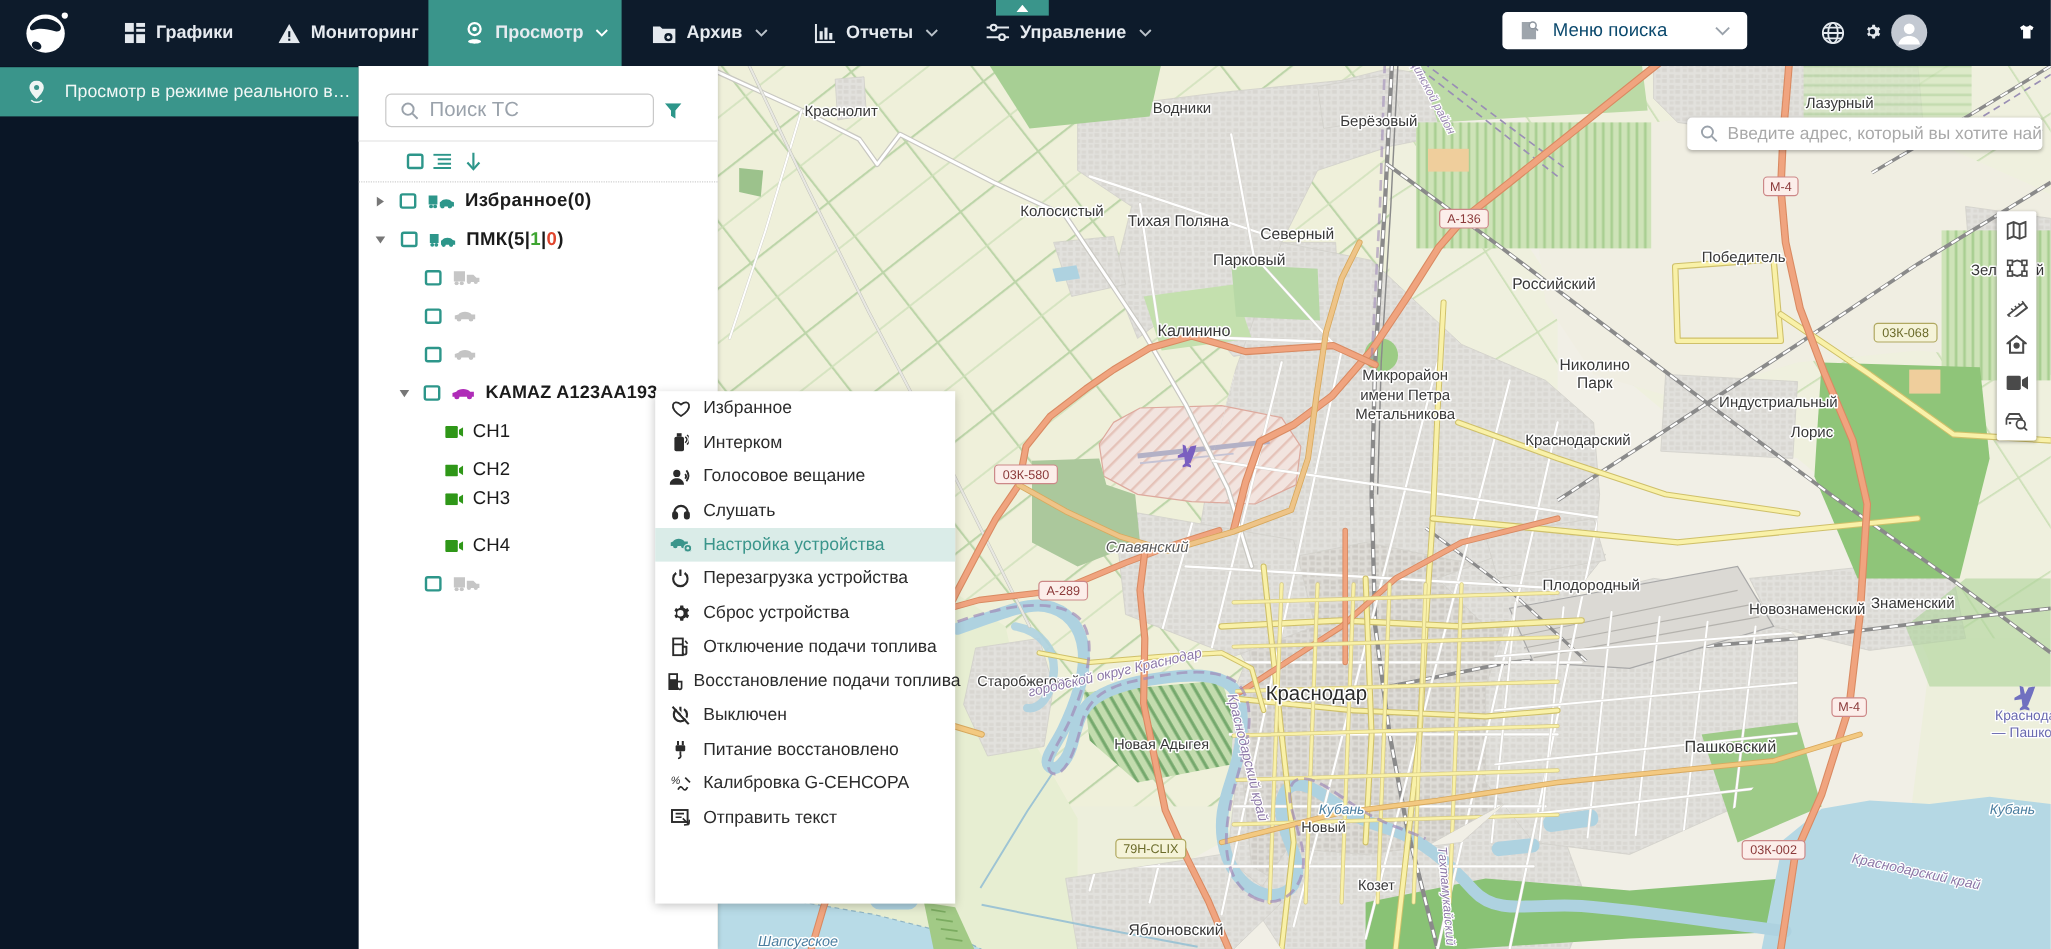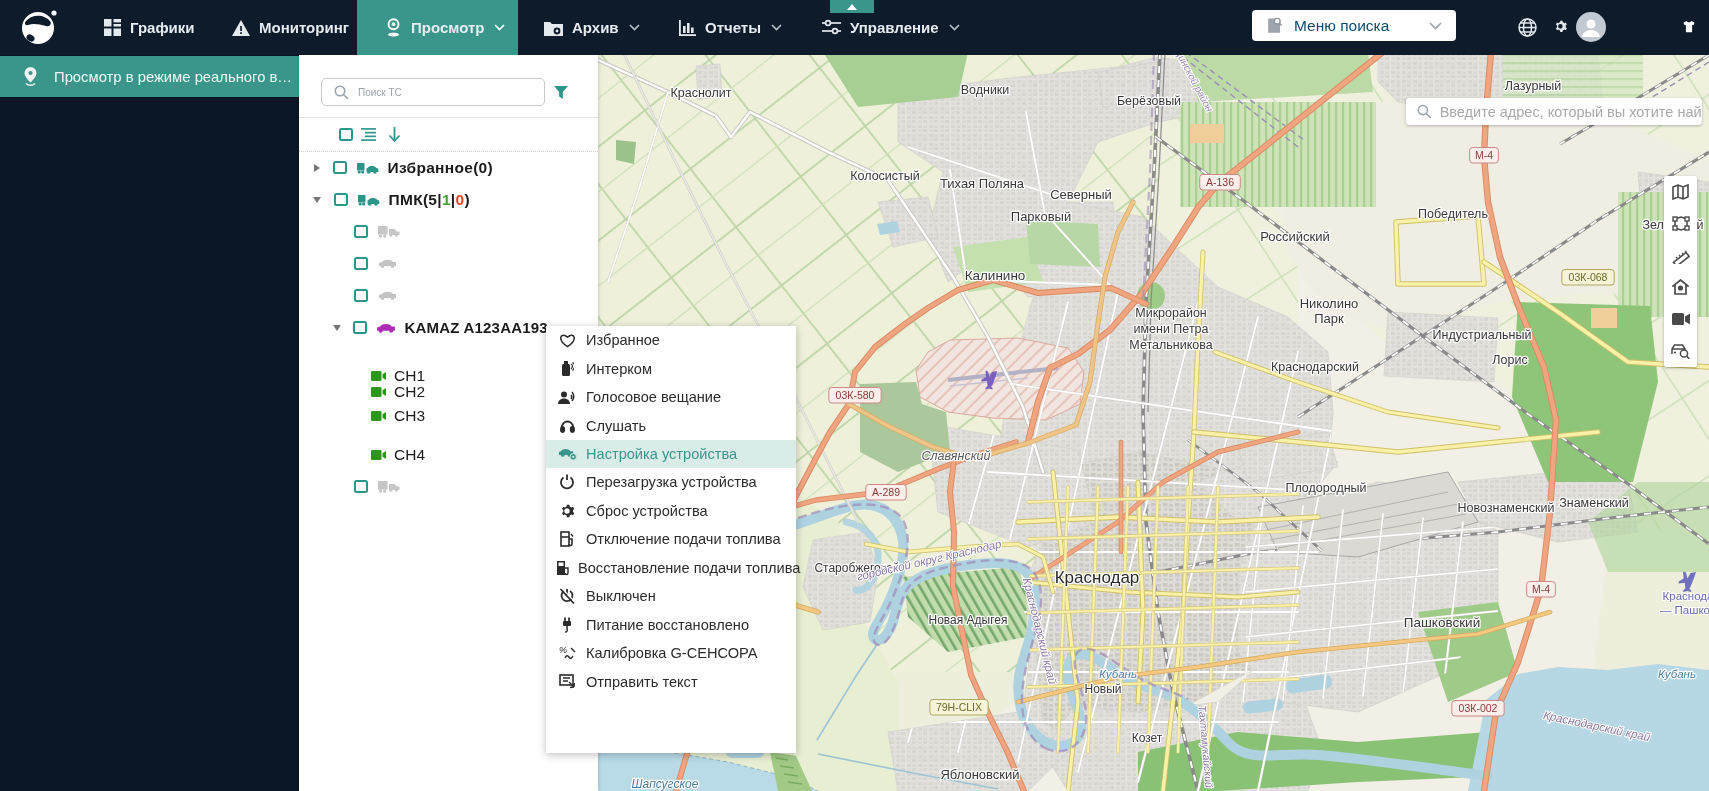--- a/index.html
+++ b/index.html
@@ -1,28 +1,28 @@
 <!DOCTYPE html>
 <html><head><meta charset="utf-8">
 <style>
 * { margin:0; padding:0; box-sizing:border-box; }
 html,body { width:1709px; height:791px; overflow:hidden; font-family:"Liberation Sans", sans-serif; }
 #topbar { position:absolute; left:0; top:0; width:1709px; height:55px; background:#0d1b2b; z-index:30; }
 .logo { position:absolute; left:21px; top:9px; width:36px; height:36px; }
-.navitem { position:absolute; top:0; height:55px; display:flex; align-items:center; color:#e6ebf0; font-size:15px; font-weight:700; }
+.navitem { position:absolute; top:0; height:55px; display:flex; align-items:center; color:#e6ebf0; font-size:15px; font-weight:700;justify-content:center; }
 .navitem svg { margin-right:9px; }
 .chev { margin-left:10px; }
 .navactive { background:#3a958b; }
 #navtab { position:absolute; left:830px; top:0; width:44px; height:13px; background:#3a958b; display:flex; align-items:center; justify-content:center; }
 #menusearch { position:absolute; left:1252px; top:10px; width:204px; height:31px; background:#fff; border-radius:4px; display:flex; align-items:center; color:#0c4a6e; font-size:15.5px; }
 #sidebar { position:absolute; left:0; top:55px; width:299px; height:736px; background:#0a1626; z-index:20; }
 #sidehead { position:absolute; left:0; top:1px; width:299px; height:41px; background:#3a958b; color:#f2f7f6; font-size:14.8px; display:flex; align-items:center; white-space:nowrap; overflow:hidden; }
 #treepanel { position:absolute; left:299px; top:55px; width:299px; height:736px; background:#fff; z-index:20; box-shadow:1px 0 3px rgba(0,0,0,.15); }
 #searchrow { position:absolute; left:0; top:0; width:299px; height:63px; background:#fff; border-bottom:1px solid #e4e4e4; }
-#tsearch { position:absolute; left:22px; top:23px; width:224px; height:28px; border:1px solid #c9c9c9; border-radius:5px; display:flex; align-items:center; color:#9aa2ab; font-size:10px; }
+#tsearch { position:absolute; left:22px; top:23px; width:224px; height:28px; border:1px solid #c9c9c9; border-radius:5px; display:flex; align-items:center; color:#9aa2ab; font-size:17px; }
 #toolrow { position:absolute; left:0; top:63px; width:299px; height:34px; border-bottom:1px dotted #cfcfcf; display:flex; align-items:center; }
 .trow { position:absolute; height:33px; display:flex; align-items:center; font-size:15.5px; color:#1b1b1b; }
 .bold { font-weight:700; }
 .cb { width:13.5px; height:13.5px; border:2px solid #2d968a; border-radius:2.5px; display:inline-block; }
 .arrow-r { width:0; height:0; border-left:6px solid #777; border-top:4px solid transparent; border-bottom:4px solid transparent; }
 .arrow-d { width:0; height:0; border-top:6px solid #777; border-left:4px solid transparent; border-right:4px solid transparent; }
 #map { position:absolute; left:598px; top:52px; width:1111px; height:739px; background:#eef0df; z-index:1; }
 #mapsearch { position:absolute; left:1406px; top:98px; width:296px; height:27px; background:#fff; border-radius:4px; box-shadow:0 1px 3px rgba(0,0,0,.25); display:flex; align-items:center; color:#a9a9a9; font-size:14.5px; z-index:12; }
 #mapbtns { position:absolute; left:1664px; top:176px; width:33px; height:191px; background:#fff; border-radius:2px; box-shadow:0 1px 3px rgba(0,0,0,.3); z-index:12; }
 .mbtn { width:33px; height:31.8px; display:flex; align-items:center; justify-content:center; color:#4a4a4a; }
@@ -224,21 +224,21 @@
         </svg>
     </div>
     <div class="trow" style="left:0;top:256px;width:299px;">
       <span class="arrow-d" style="margin-left:34px;"></span>
       <span class="cb" style="margin-left:12px;"></span>
       <svg style="margin-left:9px;" width="21" height="12" viewBox="0 0 20 11" fill="#af2cb8">
           <path d="M4 4C6 1 13 1 15 4h3v4h-1.5a2 2 0 01-4 0h-6a2 2 0 01-4 0H1V5z"></path>
         </svg>
       <span class="bold" style="margin-left:8px;font-size:15px;letter-spacing:.2px;">KAMAZ A123AA193</span>
     </div>
-    <div class="trow" style="left:0;top:304px;width:299px;align-items:center;">
+    <div class="trow" style="left:0;top:288px;width:299px;align-items:center;">
       <svg style="margin-left:72px;" width="15" height="10" viewBox="0 0 15 10" fill="#2f9718">
           <rect x="0" y="0" width="10.5" height="10" rx="1"></rect>
           <path d="M11.5 3.2 L15 1v8l-3.5-2.2z"></path>
         </svg>
       <span style="margin-left:8px;">CH1</span>
     </div>
     <div class="trow" style="left:0;top:320px;width:299px;">
       <svg style="margin-left:72px;" width="15" height="10" viewBox="0 0 15 10" fill="#2f9718">
           <rect x="0" y="0" width="10.5" height="10" rx="1"></rect>
           <path d="M11.5 3.2 L15 1v8l-3.5-2.2z"></path>

